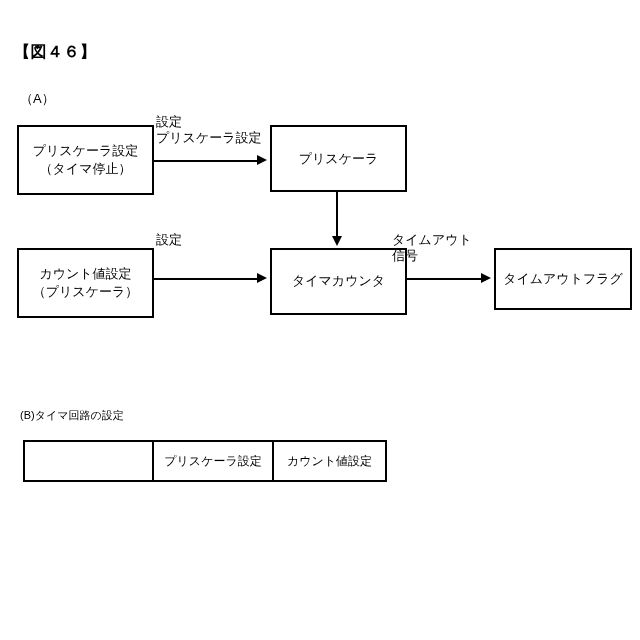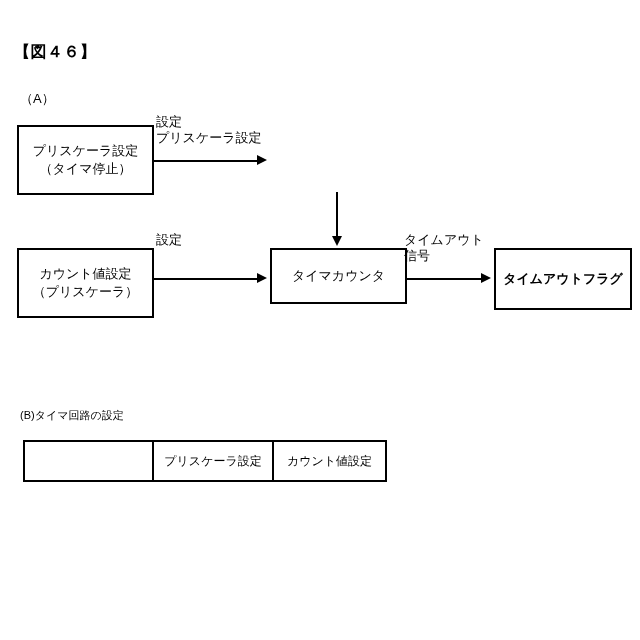--- a/index.html
+++ b/index.html
@@ -56,22 +56,22 @@
     align-items: center;
     justify-content: center;
     font-size: 13px;
     line-height: 1.35;
     text-align: center;
     white-space: nowrap;
   }
   #node-prescaler-set { left: 17px;  top: 125px; width: 137px; height: 70px; }
   #node-prescaler     { left: 270px; top: 125px; width: 137px; height: 67px; }
   #node-count-set     { left: 17px;  top: 248px; width: 137px; height: 70px; }
-  #node-timer-counter { left: 270px; top: 248px; width: 137px; height: 56px; }
-  #node-timeout-flag  { left: 494px; top: 248px; width: 138px; height: 62px; font-weight: bold; }
+  #node-timer-counter { left: 270px; top: 248px; width: 137px; height: 67px; font-family: Liberation Mono, monospace; }
+  #node-timeout-flag  { left: 494px; top: 248px; width: 138px; height: 62px; }
 
   
   .hline {
     position: absolute;
     height: 0;
     border-top: 2px solid #000;
   }
   .vline {
     position: absolute;
     width: 0;
@@ -101,21 +101,21 @@
   #arrow4-head { left: 481px; top: 273px; }
 
   .edge-label {
     position: absolute;
     font-size: 13px;
     line-height: 1.25;
     white-space: nowrap;
   }
   #label-prescaler-value { left: 156px; top: 114px; width: 105px; }
   #label-count-value     { left: 156px; top: 232px; width: 105px; }
-  #label-timeout-signal  { left: 404px; top: 232px; width: 84px; }
+  #label-timeout-signal  { left: 392px; top: 232px; width: 84px; }
 
   
   .settings-table {
     position: absolute;
     left: 23px;
     top: 440px;
     width: 362px;
     border-collapse: collapse;
     table-layout: fixed;
     background: #fff;
@@ -144,20 +144,23 @@
 
   <div class="fig-title">【図４６】</div>
 
   <div class="section-label-a">（A）</div>
 
   <div class="node" id="node-prescaler-set">
     <span>プリスケーラ設定</span>
     <span>（タイマ停止）</span>
   </div>
 
+  <div class="node" id="node-prescaler">
+    <span>プリスケーラ</span>
+  </div>
 
   <div class="node" id="node-count-set">
     <span>カウント値設定</span>
     <span>（プリスケーラ）</span>
   </div>
 
   <div class="node" id="node-timer-counter">
     <span>タイマカウンタ</span>
   </div>
 

